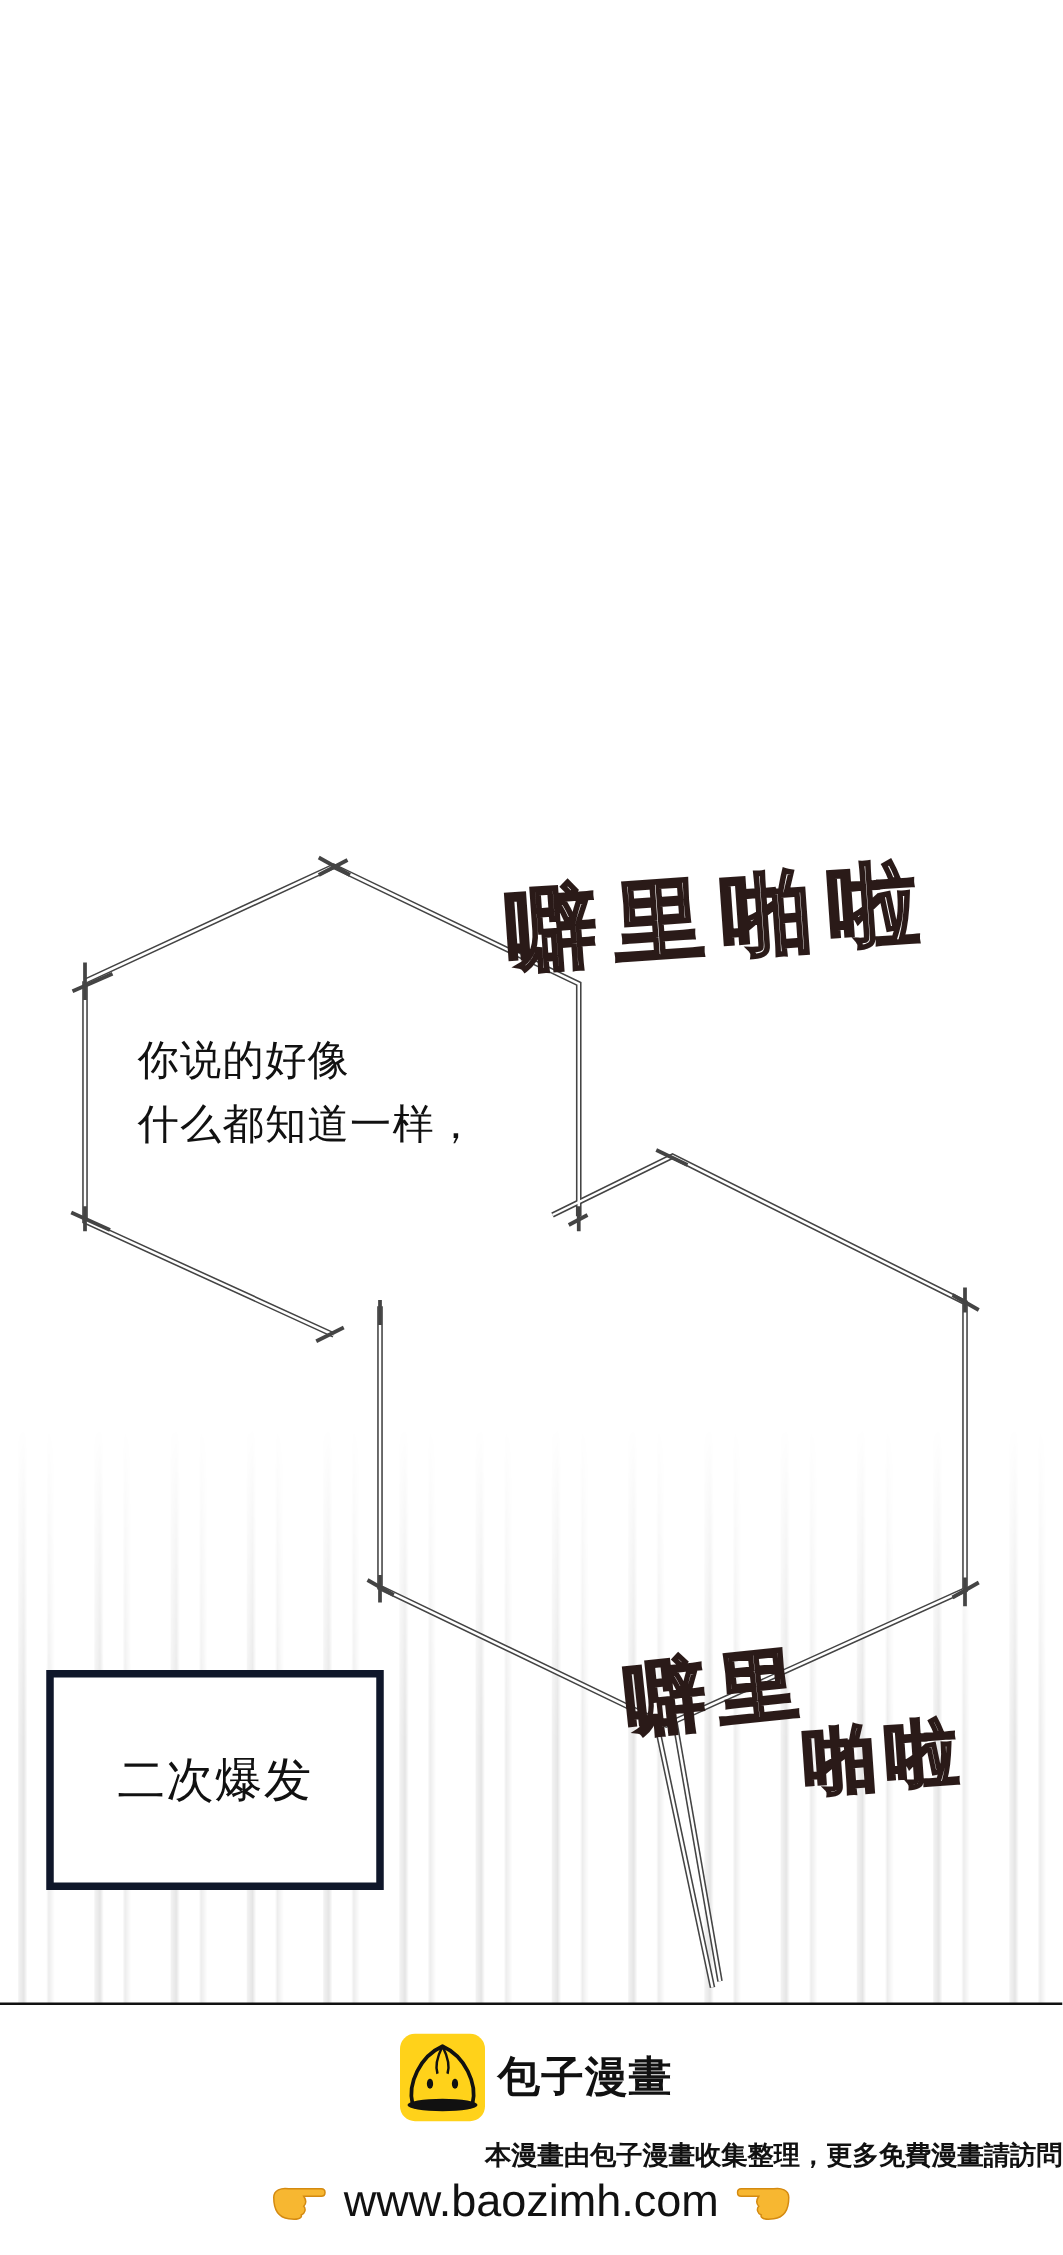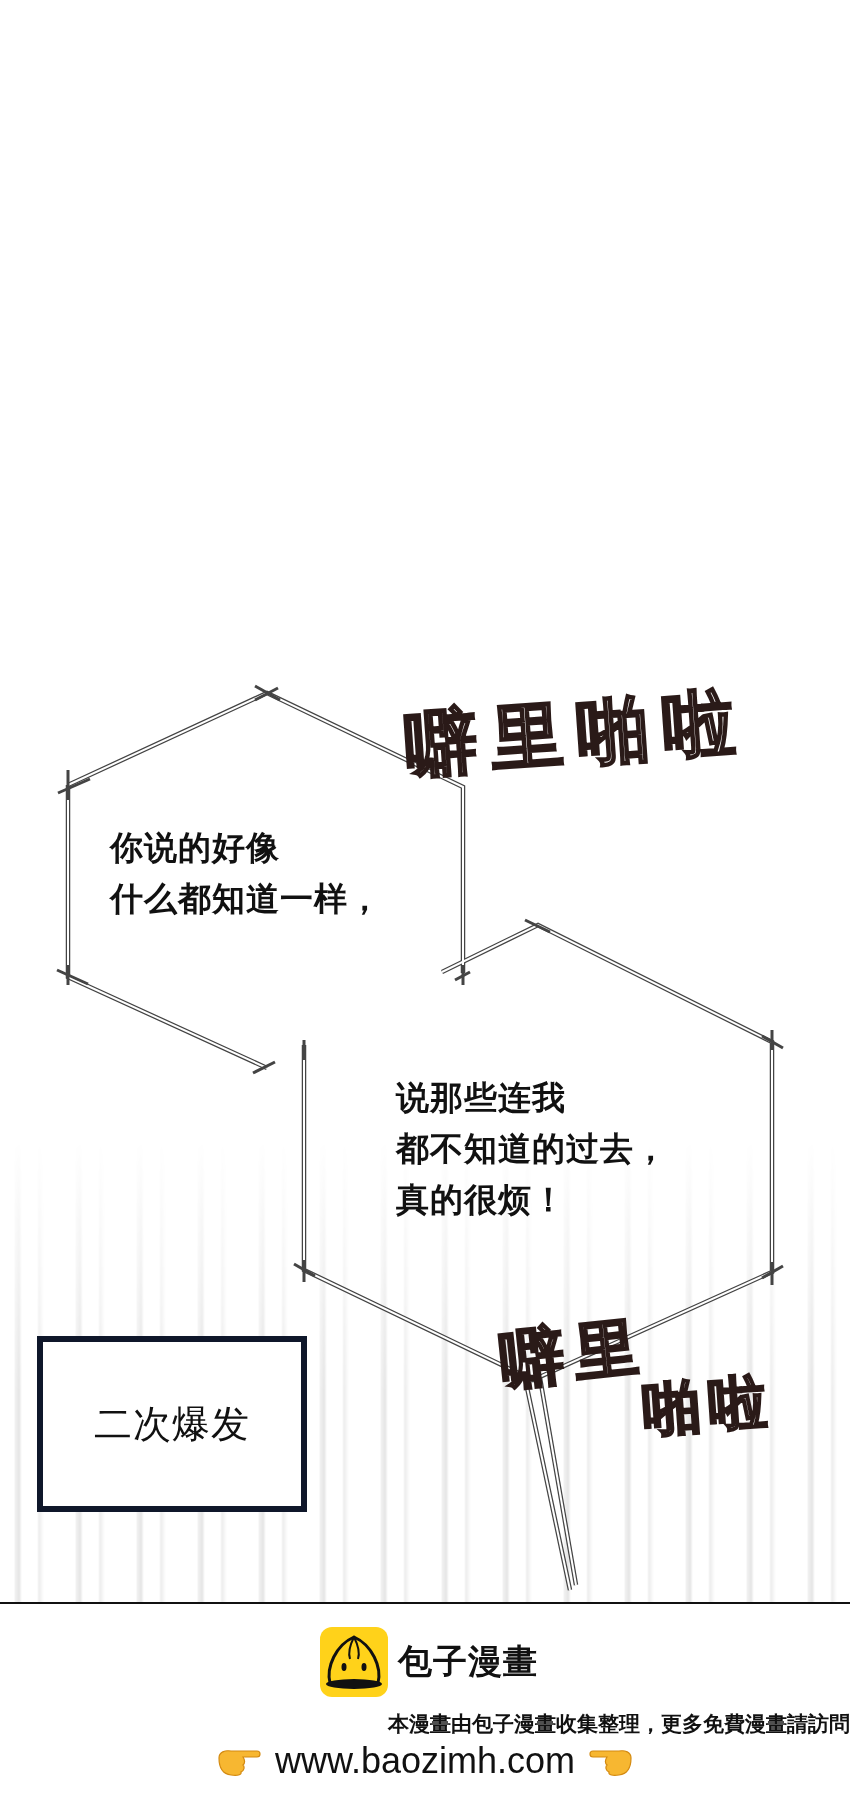--- a/index.html
+++ b/index.html
@@ -10,21 +10,21 @@
       background:
         repeating-linear-gradient(90deg,
           rgba(0,0,0,0) 0px, rgba(0,0,0,0) 14px,
           rgba(0,0,0,0.05) 15px, rgba(0,0,0,0.10) 19px, rgba(0,0,0,0) 22px,
           rgba(0,0,0,0) 37px, rgba(0,0,0,0.07) 39px, rgba(0,0,0,0) 44px,
           rgba(0,0,0,0) 61px);
       -webkit-mask-image: linear-gradient(180deg, rgba(0,0,0,0) 0%, rgba(0,0,0,1) 55%);
               mask-image: linear-gradient(180deg, rgba(0,0,0,0) 0%, rgba(0,0,0,1) 55%);
     }
     svg.frames { position: absolute; left: 0; top: 0; width: 850px; height: 1603px; }
-    .bubble-text { position: absolute; font-family: "DejaVu Sans", sans-serif; font-weight: bold;
+    .bubble-text { position: absolute; font-family: "DejaVu Sans", sans-serif; font-weight: normal;
       font-size: 33px; line-height: 51px; color: #111; white-space: pre; letter-spacing: 1px; }
     .sfx { position: absolute; font-family: "DejaVu Sans", sans-serif; font-weight: bold;
       color: #fff; white-space: nowrap;
       -webkit-text-stroke: 2.2px #2a1a18;
       text-shadow: 0 0 1px #2a1a18; }
     .caption-box { position: absolute; left: 37px; top: 1336px; width: 258px; height: 164px;
       border: 6px solid #0f172a; background: #fff; display: flex; align-items: center; justify-content: center; }
     .caption-text { font-family: "DejaVu Serif", "Liberation Serif", serif; font-size: 38px; color: #111; letter-spacing: 1px; }
     .divider { position: absolute; left: 0; top: 1602px; width: 850px; height: 2px; background: #111; }
     .footer { position: absolute; left: 0; top: 1604px; width: 786px; height: 200px; background: #fff; }
@@ -78,23 +78,20 @@
       <line x1="772" y1="1030" x2="772" y2="1050"></line>
       <line x1="762" y1="1278" x2="783" y2="1266"></line>
       <line x1="772" y1="1262" x2="772" y2="1285"></line>
       <line x1="294" y1="1264" x2="315" y2="1276"></line>
       <line x1="304" y1="1260" x2="304" y2="1282"></line>
     </g>
   </svg>
 
   <div class="bubble-text" style="left:110px; top:822px;">你说的好像
 什么都知道一样，</div>
-  <div class="bubble-text" style="left:396px; top:1072px;">说那些连我
-都不知道的过去，
-真的很烦！</div>
 
   <div class="sfx" style="left:402px; top:698px; font-size:72px; letter-spacing:14px; transform: rotate(-4deg); transform-origin: left top;">噼里啪啦</div>
 
   <div class="sfx" style="left:496px; top:1318px; font-size:64px; letter-spacing:10px; transform: rotate(-6deg); transform-origin: left top;">噼里</div>
   <div class="sfx" style="left:640px; top:1372px; font-size:58px; letter-spacing:8px; transform: rotate(-4deg); transform-origin: left top;">啪啦</div>
 
   <div class="caption-box">
     <span class="caption-text">二次爆发</span>
   </div>
 </div>

